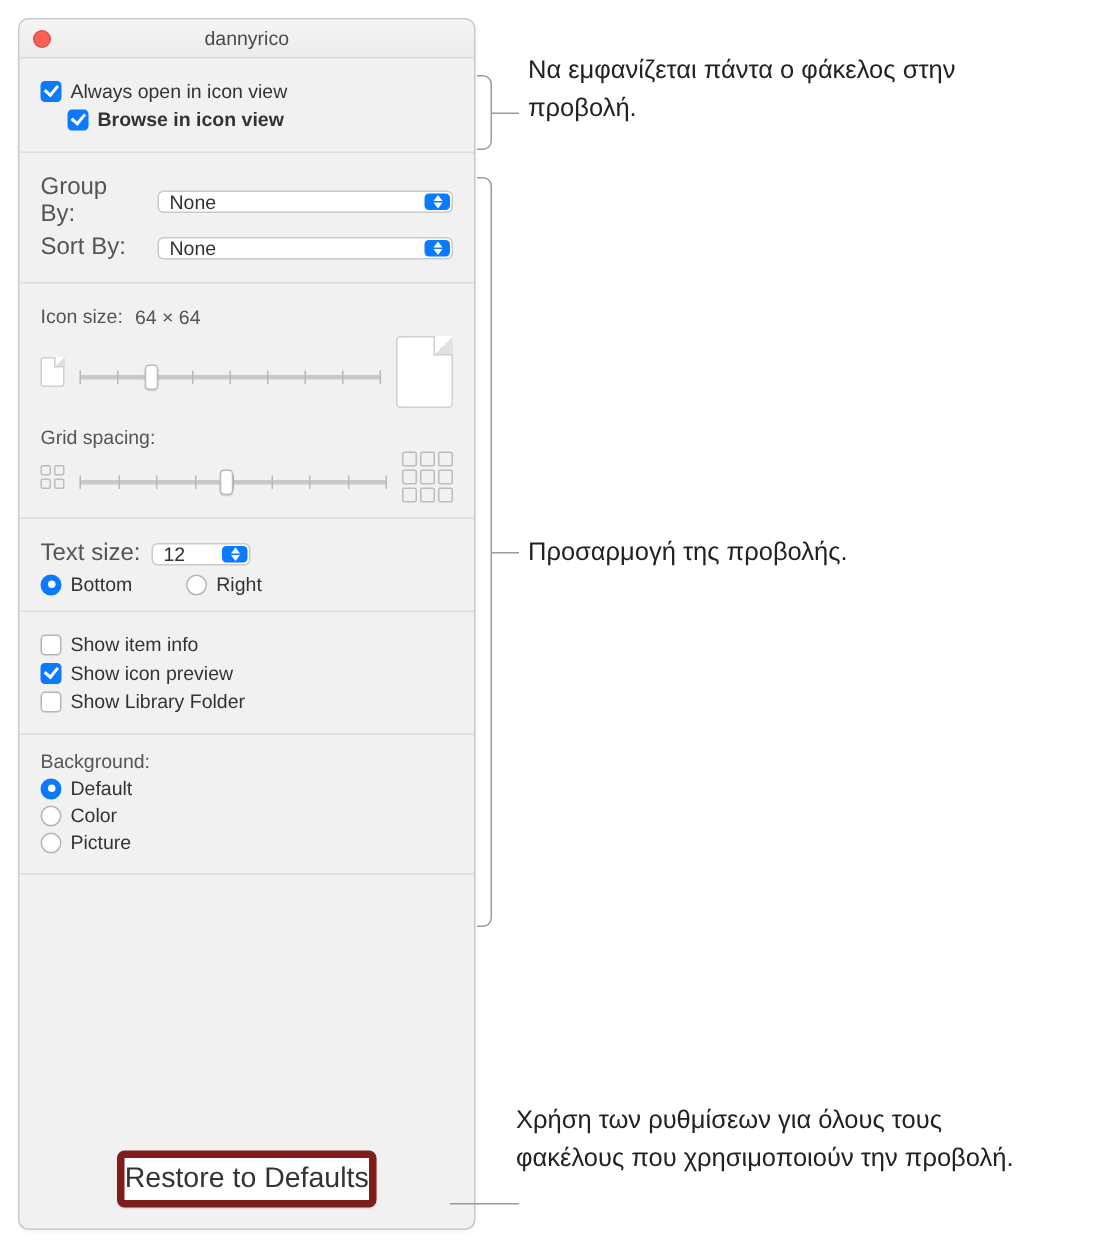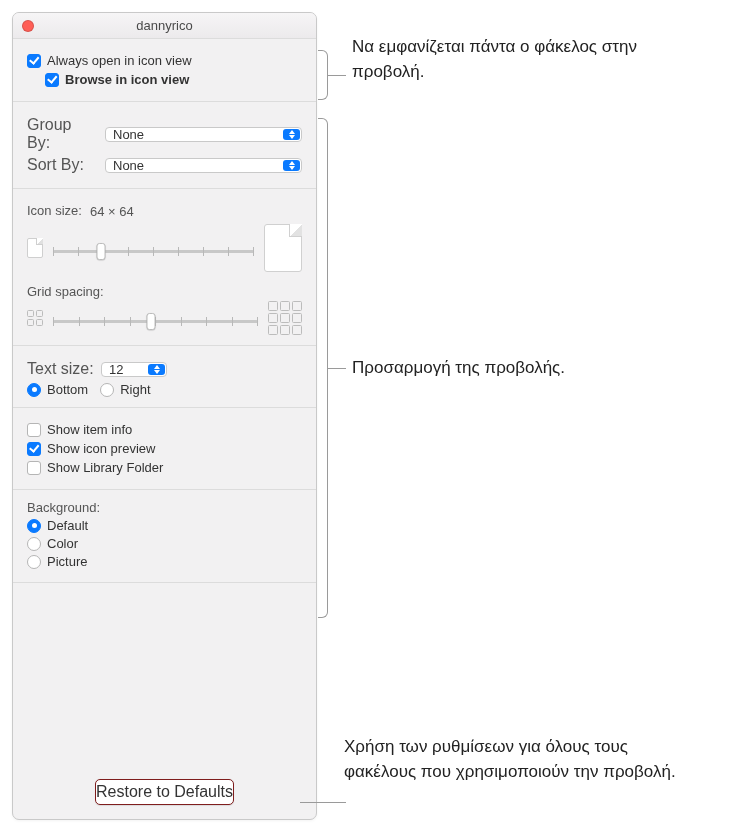--- a/index.html
+++ b/index.html
@@ -226,35 +226,35 @@
     grid-template-rows: repeat(3, 10px);
     gap: 2px;
     flex-shrink:0;
   }
   .grid-mini span, .grid-big span {
     border: 1px solid #bcbcbc;
     border-radius: 1.5px;
     background: #f2f1f2;
   }
   .sub-label { font-size: 13px; color: #555; margin-bottom: 2px; }
-  .radio-row { display: flex; gap: 12px; margin-top: 4px; }
+  .radio-row { display: flex; gap: 36px; margin-top: 4px; }
   .radio-group .row { margin: 3px 0; }
   .footer {
     position: absolute;
     bottom: 14px;
     left: 0; right: 0;
     display: flex;
     justify-content: center;
   }
   .btn {
     background: #fff;
-    border: 1px solid #7f1d1d;
+    border: 5px solid #7f1d1d;
     border-radius: 5px;
     padding: 3px 0;
-    font-size: 16px;
+    font-size: 19px;
     color: #333;
     box-shadow: 0 0.5px 1px rgba(0,0,0,0.1);
   }
   
   .callout {
     position: absolute;
     font-size: 17px;
     color: #222;
     line-height: 1.45;
   }

